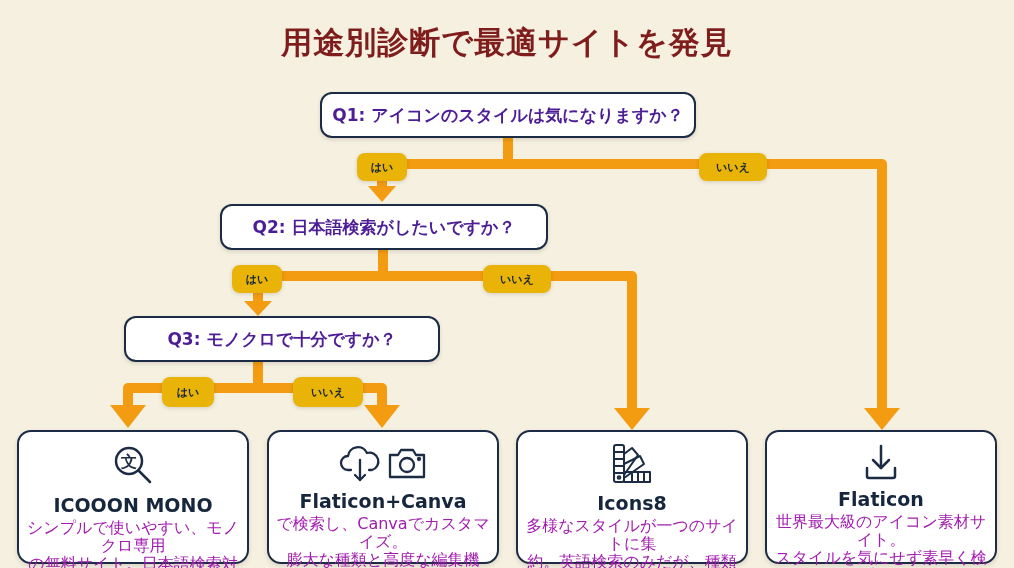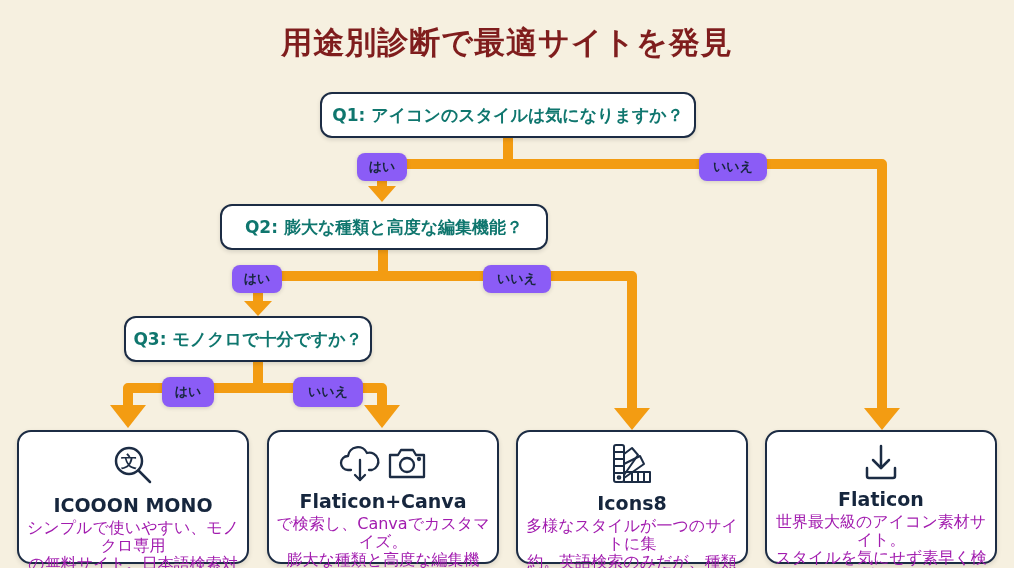--- a/index.html
+++ b/index.html
@@ -12,28 +12,28 @@
   }
   .title {
     position:absolute; left:0; top:22px; width:1014px; text-align:center;
     font-size:31px; font-weight:bold; color:#7f1d1d; letter-spacing:1px;
   }
   svg.flow { position:absolute; left:0; top:0; }
   .qbox {
     position:absolute; box-sizing:border-box;
     background:#ffffff; border:2.5px solid #1c2c44; border-radius:12px;
     display:flex; align-items:center; justify-content:center;
-    font-weight:bold; font-size:17px; color:#0f766e;
+    font-weight:bold; font-size:17px; color:#4c1d95;
     box-shadow:0 2px 4px rgba(0,0,0,0.12);
   }
   .pill {
     position:absolute; box-sizing:border-box;
-    background:#8b5cf6; border-radius:8px;
+    background:#eab308; border-radius:8px;
     display:flex; align-items:center; justify-content:center;
-    font-weight:bold; font-size:13px; color:#16263d;
+    font-weight:bold; font-size:11px; color:#16263d;
     box-shadow:0 1px 4px rgba(0,0,0,0.15);
   }
   .card {
     position:absolute; top:430px; width:232px; height:134px; box-sizing:border-box;
     background:#ffffff; border:2.5px solid #1c2c44; border-radius:14px;
     display:flex; flex-direction:column; align-items:center;
     box-shadow:0 2px 5px rgba(0,0,0,0.12);
   }
   .card .icon { height:46px; margin-top:10px; display:flex; align-items:center; justify-content:center; gap:6px; }
   .card .name { font-weight:bold; font-size:19px; margin-top:6px; color:#16263d; }
@@ -63,22 +63,22 @@
     <polygon points="368,186 396,186 382,202"></polygon>
     <polygon points="244,301 272,301 258,316"></polygon>
     <polygon points="110,405 146,405 128,428"></polygon>
     <polygon points="364,405 400,405 382,428"></polygon>
     <polygon points="614,408 650,408 632,430"></polygon>
     <polygon points="864,408 900,408 882,430"></polygon>
   </g>
 </svg>
 
 <div class="qbox" style="left:320px;top:92px;width:376px;height:46px;">Q1: アイコンのスタイルは気になりますか？</div>
-<div class="qbox" style="left:220px;top:204px;width:328px;height:46px;">Q2: 膨大な種類と高度な編集機能？</div>
-<div class="qbox" style="left:124px;top:316px;width:248px;height:46px;">Q3: モノクロで十分ですか？</div>
+<div class="qbox" style="left:220px;top:204px;width:328px;height:46px;">Q2: 日本語検索がしたいですか？</div>
+<div class="qbox" style="left:124px;top:316px;width:316px;height:46px;">Q3: モノクロで十分ですか？</div>
 
 <div class="pill" style="left:357px;top:153px;width:50px;height:28px;">はい</div>
 <div class="pill" style="left:699px;top:153px;width:68px;height:28px;">いいえ</div>
 <div class="pill" style="left:232px;top:265px;width:50px;height:28px;">はい</div>
 <div class="pill" style="left:483px;top:265px;width:68px;height:28px;">いいえ</div>
 <div class="pill" style="left:162px;top:377px;width:52px;height:30px;">はい</div>
 <div class="pill" style="left:293px;top:377px;width:70px;height:30px;">いいえ</div>
 
 <div class="card" style="left:17px;">
   <div class="icon">

